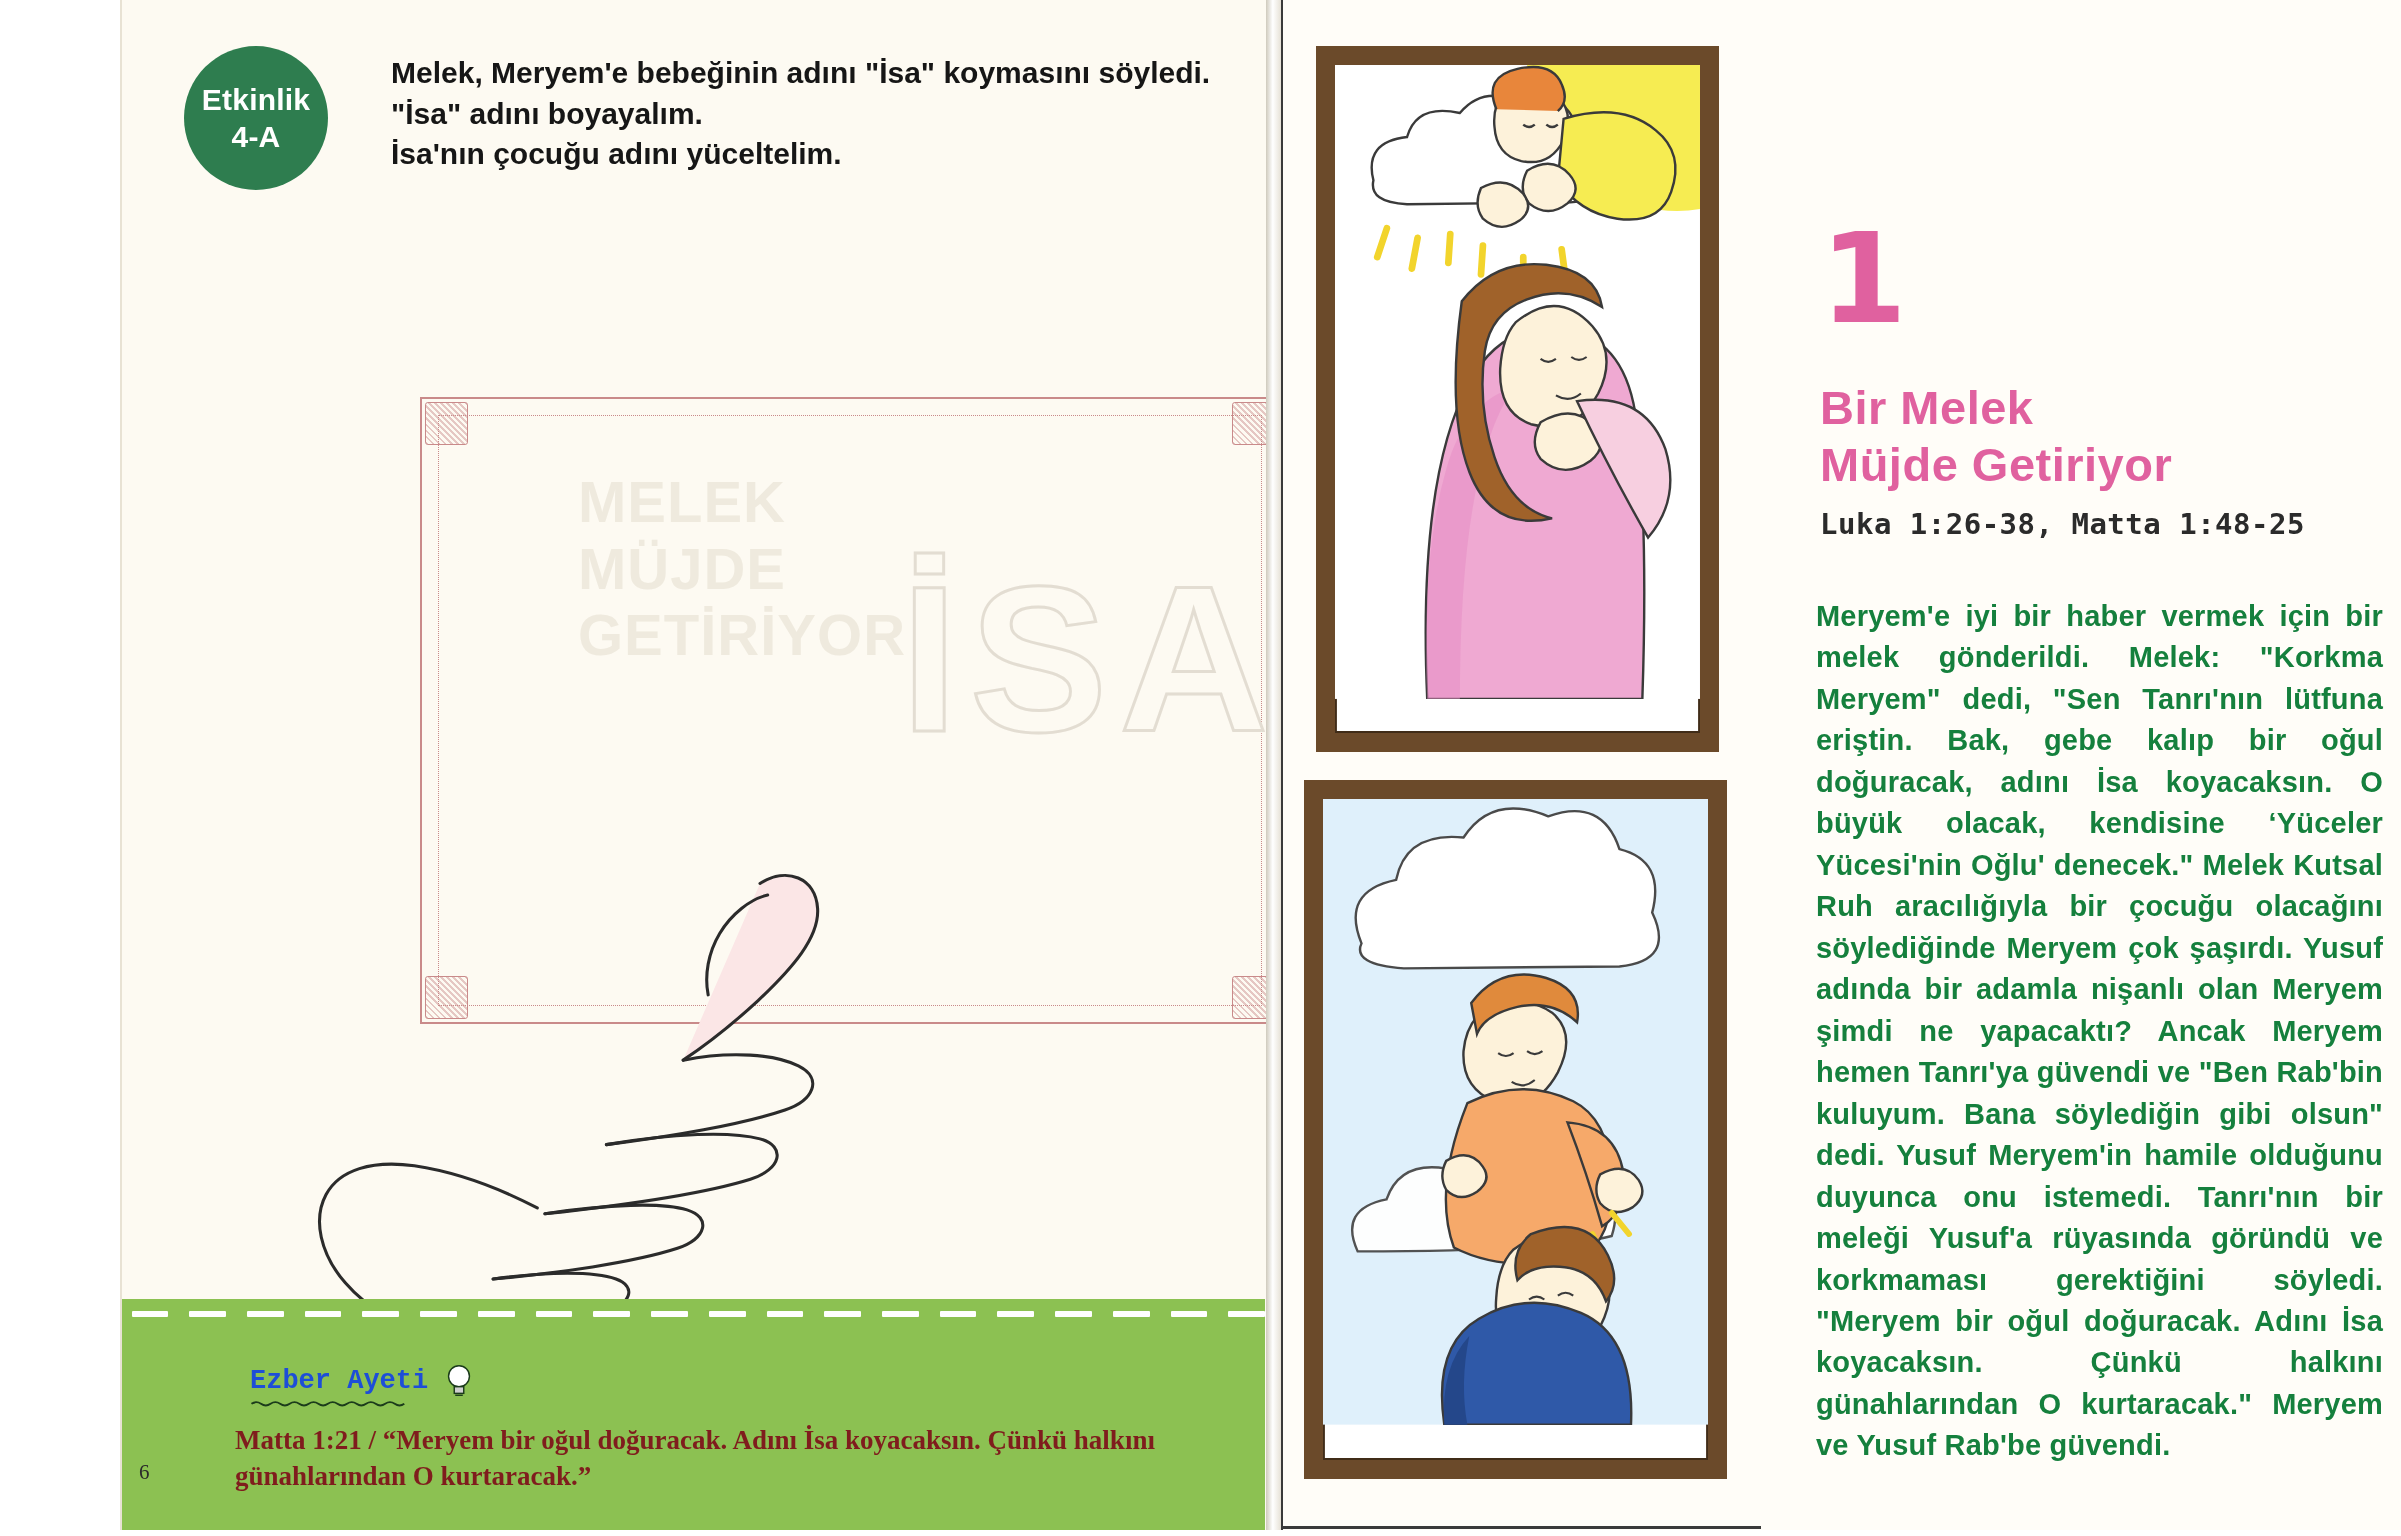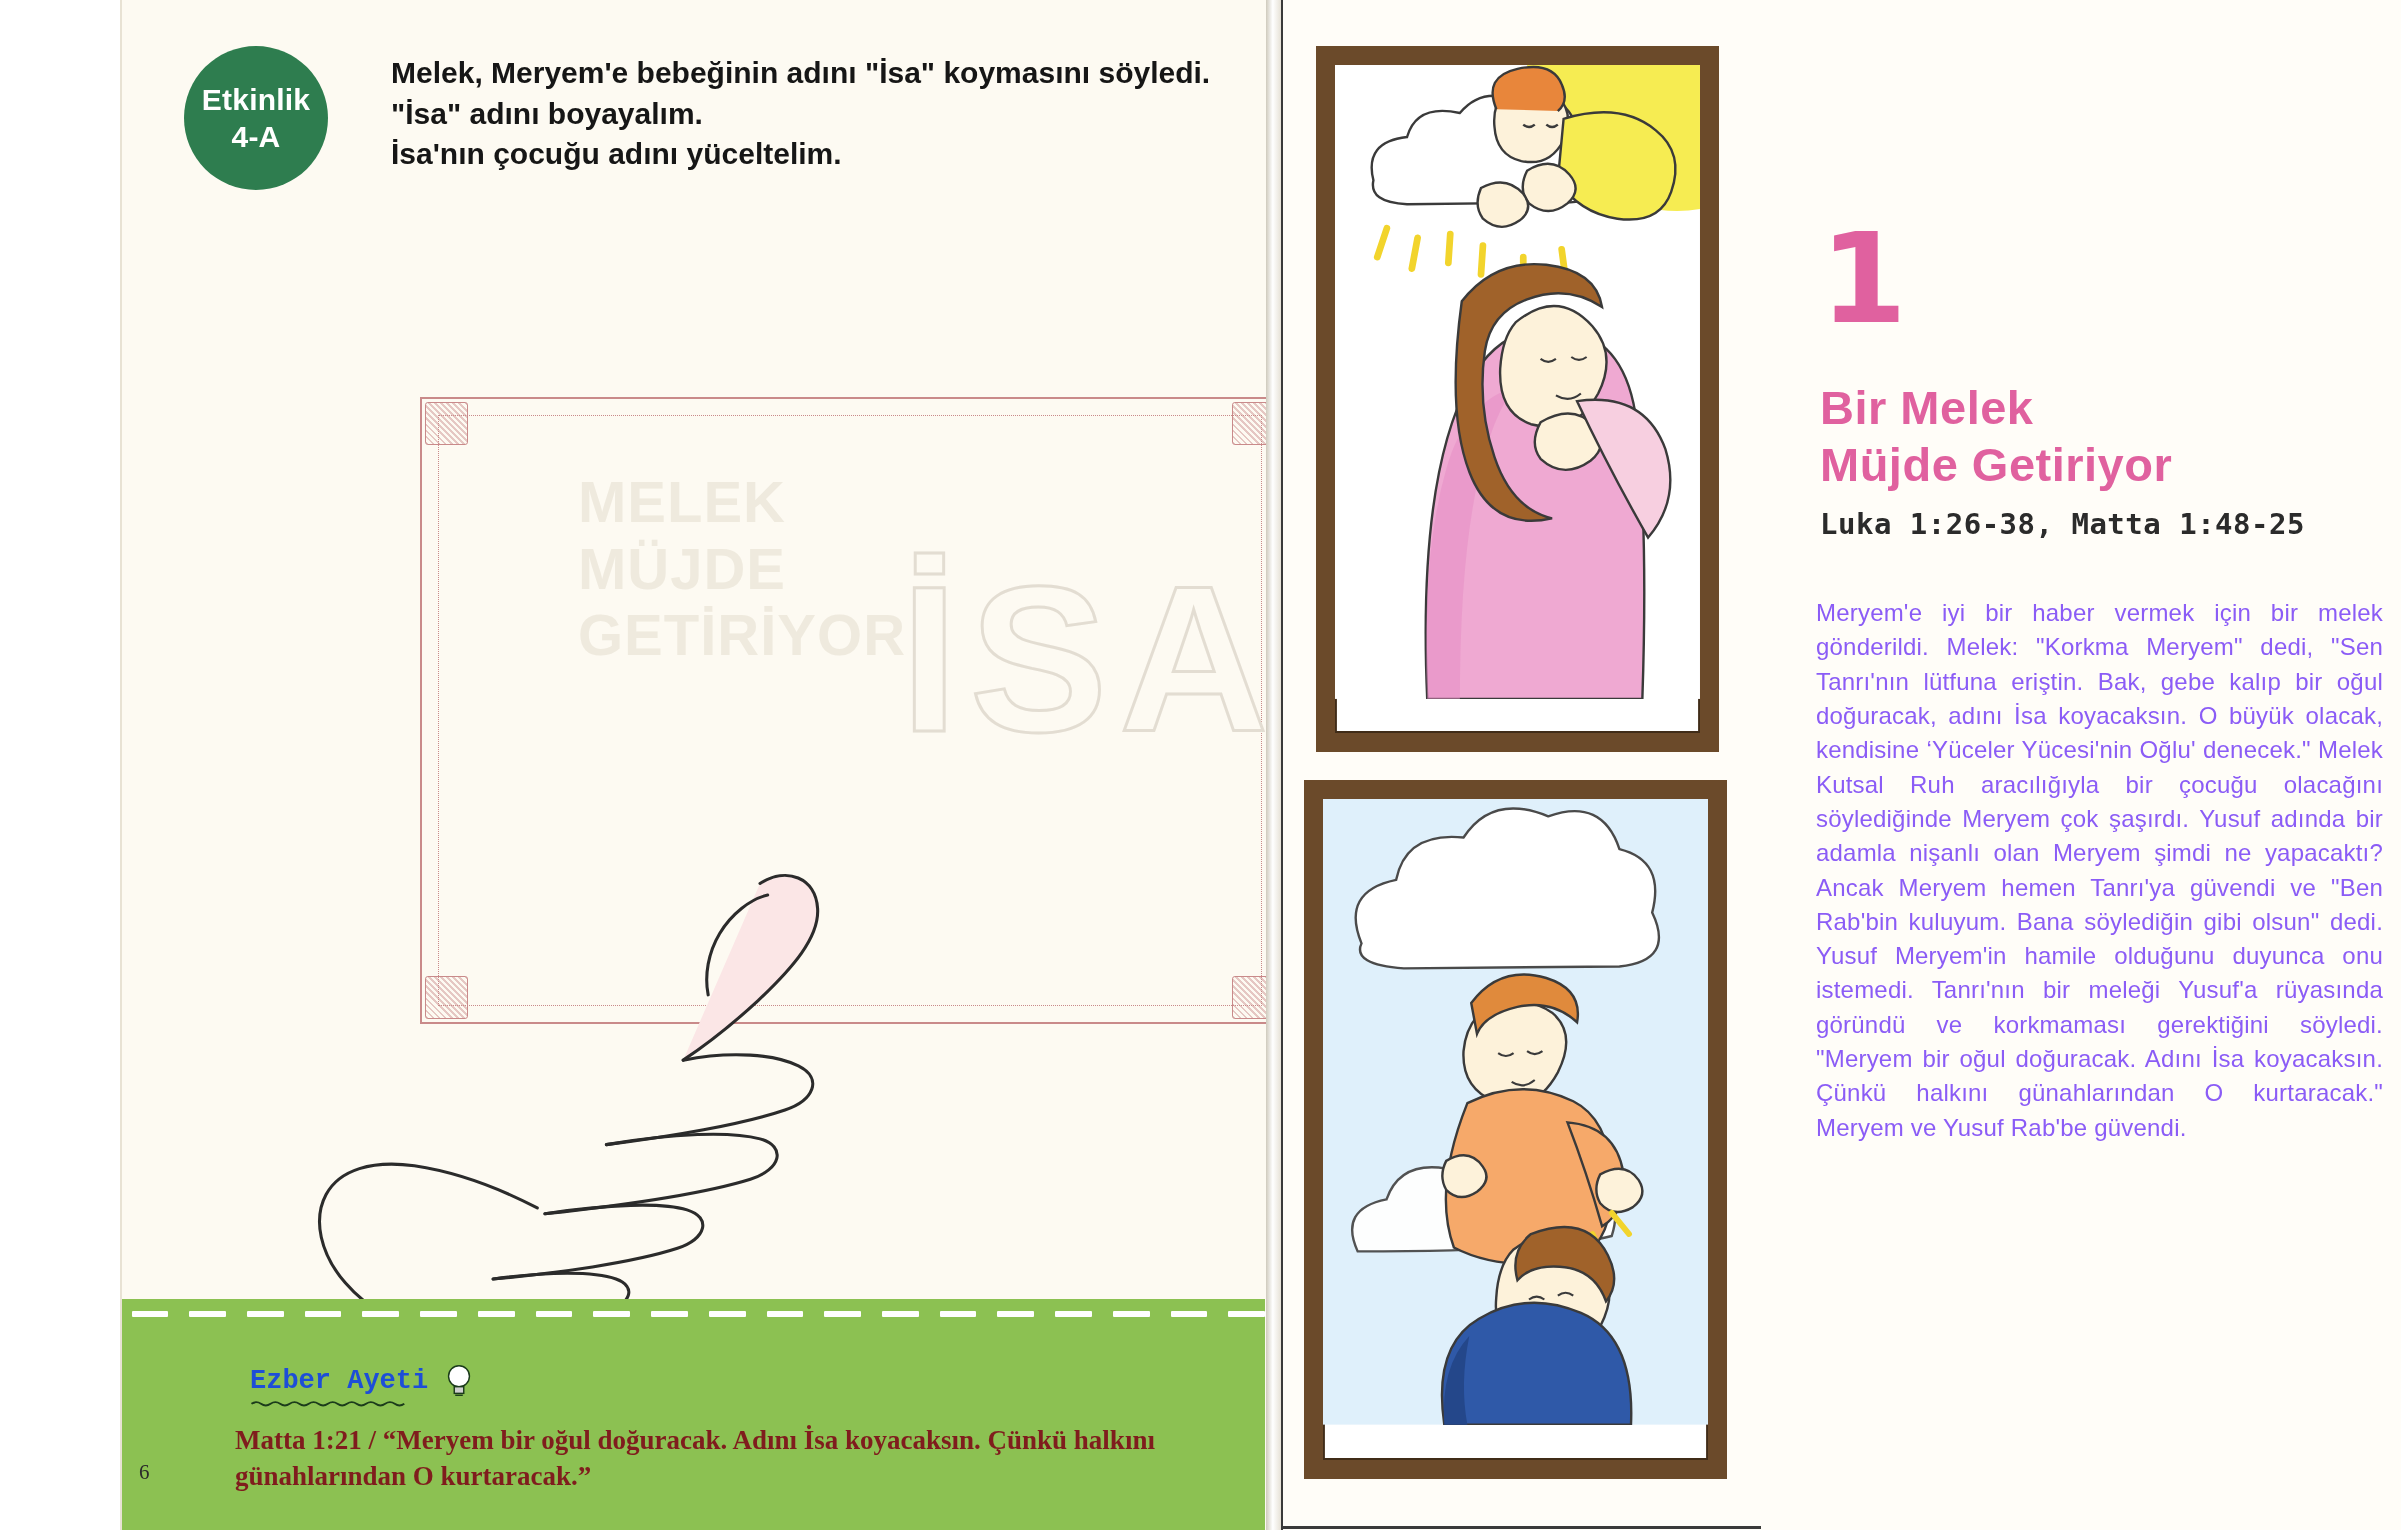--- a/index.html
+++ b/index.html
@@ -299,25 +299,26 @@
     font-weight: bold;
     color: #2b2b2b;
     letter-spacing: 0.5px;
     font-family: "DejaVu Sans Mono", monospace;
   }
   .lesson-body {
     position: absolute;
     left: 1816px;
     top: 596px;
     width: 567px;
-    font-size: 24px;
+    font-size: 29px;
     line-height: 1.43;
-    color: #8b5cf6;
+    color: #15803d;
     text-align: justify;
     letter-spacing: 0.2px;
+    font-weight: bold;
   }
   .lesson-body p { margin: 0; }
 </style>
 </head>
 <body>
 
 <div class="spread">
 
   <div class="page-edge-left"></div>
   <div class="left-page">

